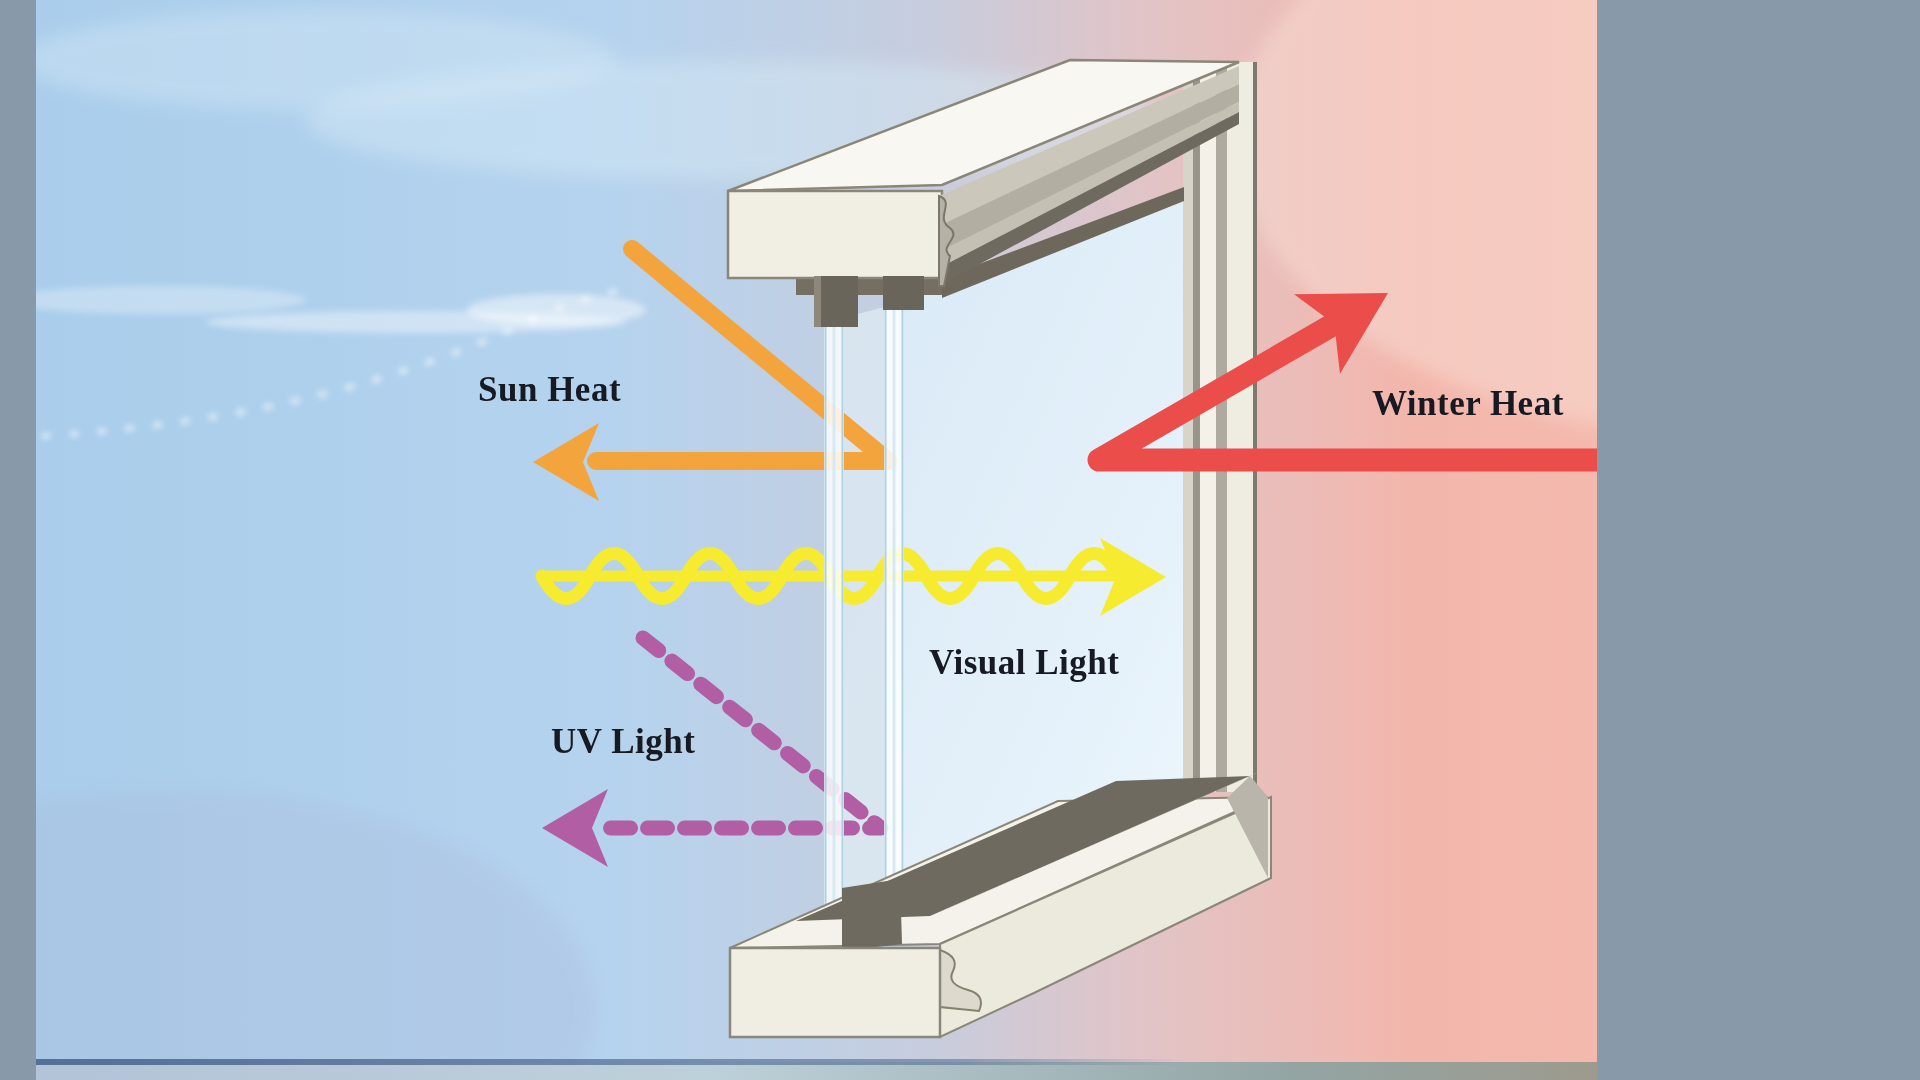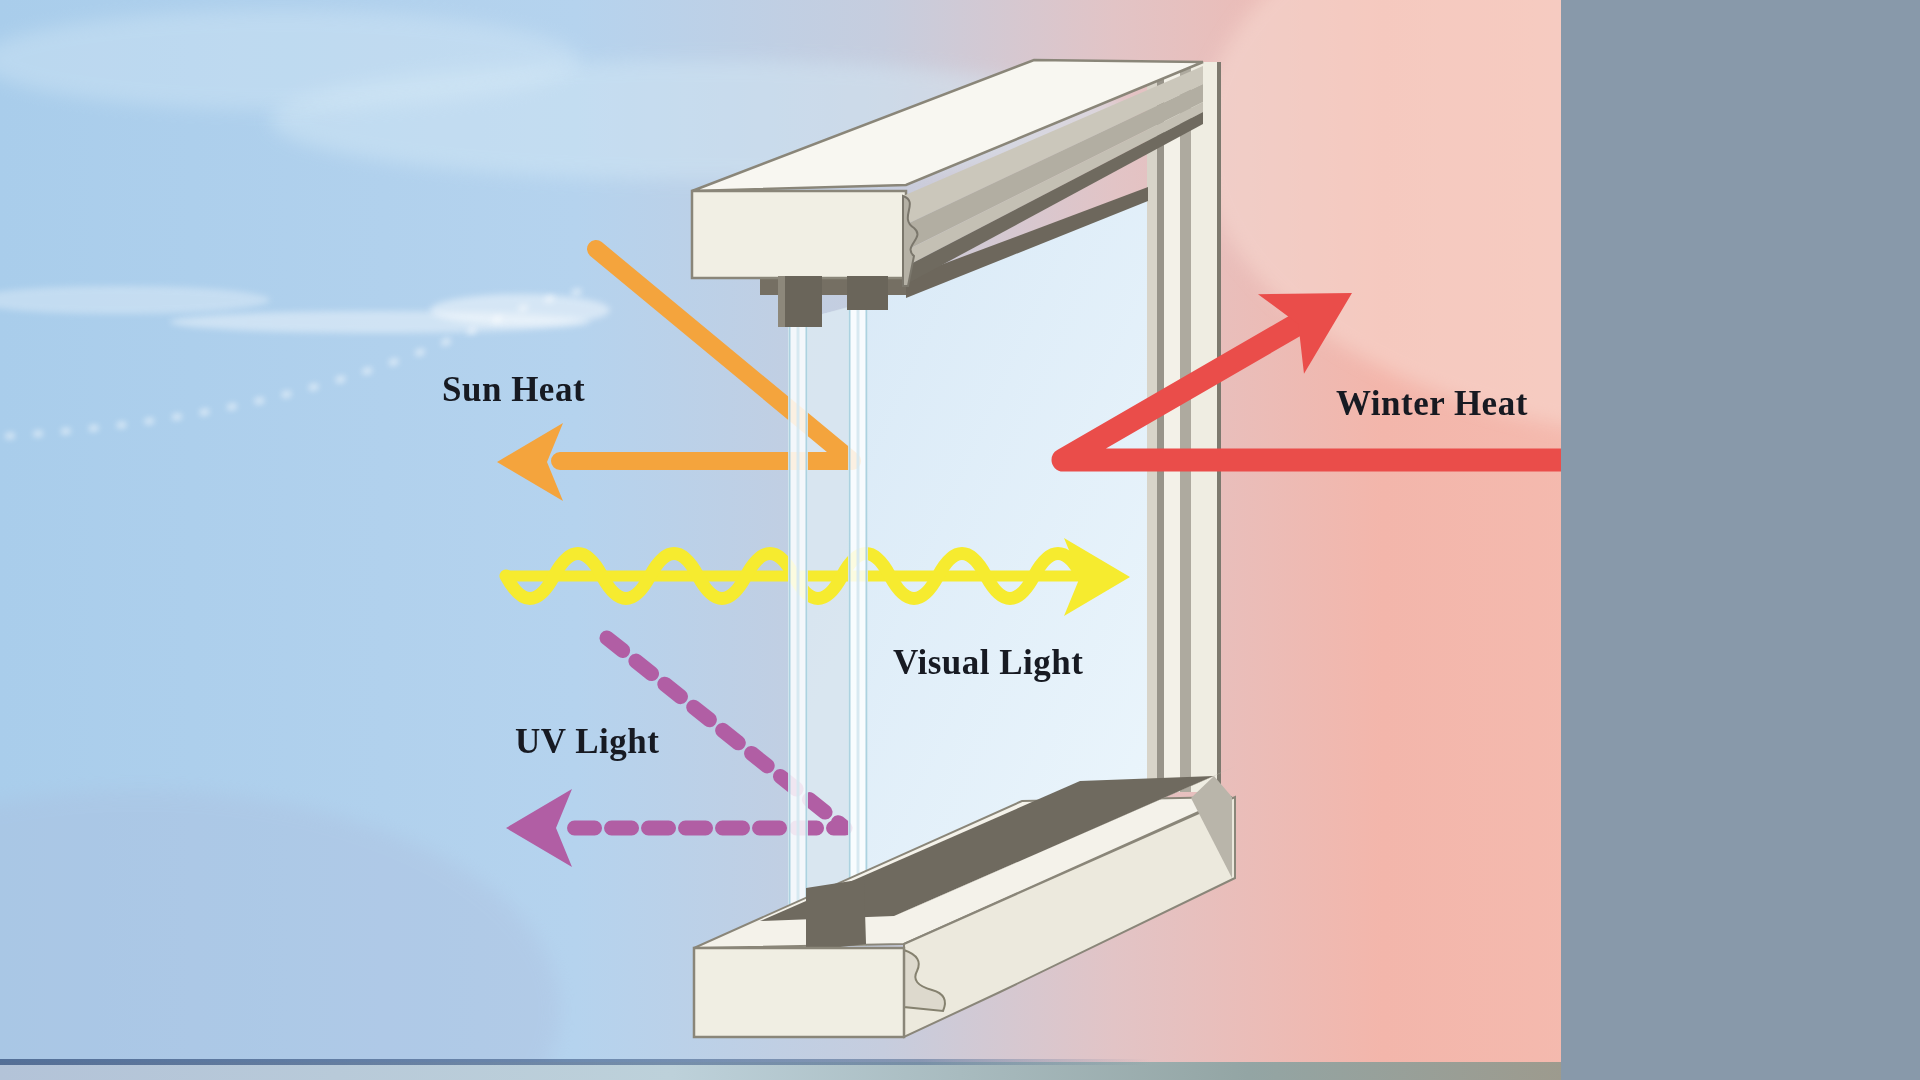--- a/index.html
+++ b/index.html
@@ -1,17 +1,17 @@
 <!DOCTYPE html>
 <html><head>
 <meta charset="utf-8">
 <style>
   html,body{margin:0;padding:0;background:#8899aa;}
   .stage{position:relative;width:1561px;height:1080px;overflow:hidden;
-         font-family:"Liberation Serif", serif;}
+         font-family:"Liberation Serif", serif;margin-left:36px;}
   svg{display:block}
   text.diagram-label{font-family:"Liberation Serif", serif;font-weight:bold;
        font-size:35px;letter-spacing:0.5px;}
 </style>
 </head>
 <body>
 
 <div class="stage">
 <svg width="1920" height="1080" viewBox="0 0 1920 1080">
   <defs>

